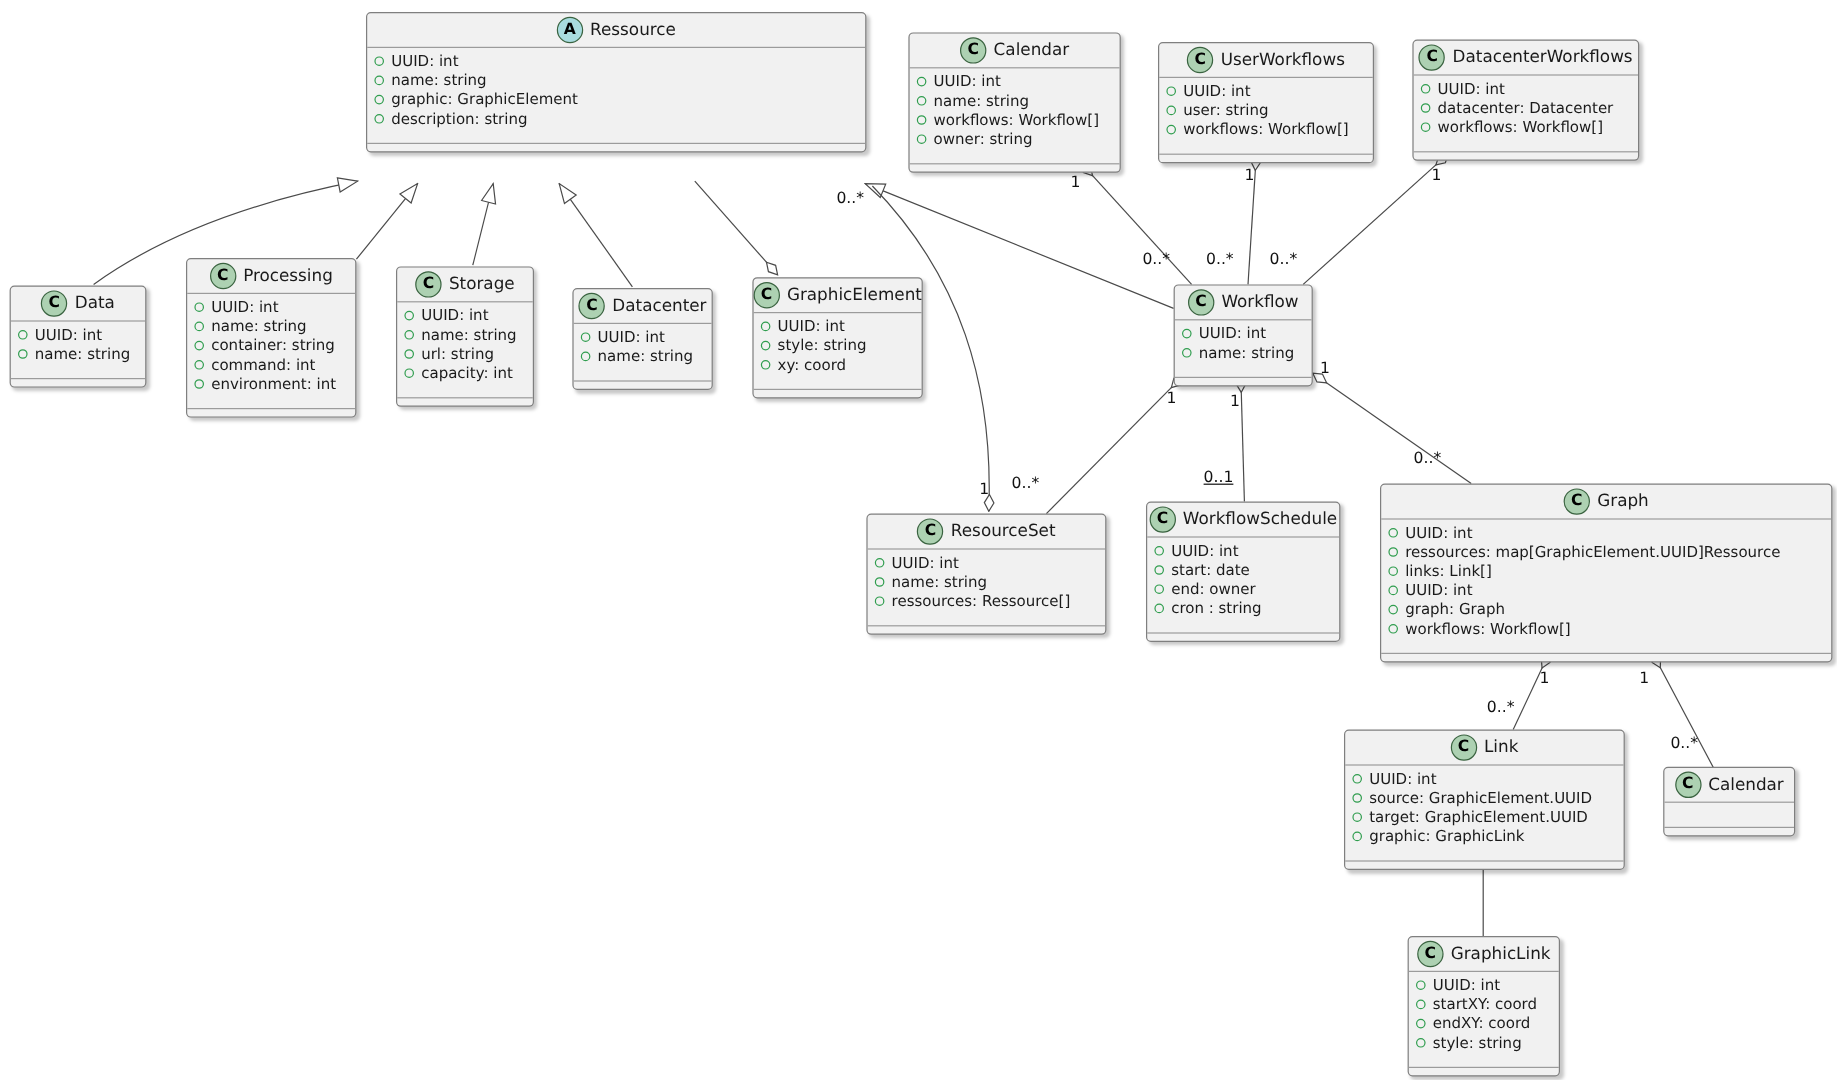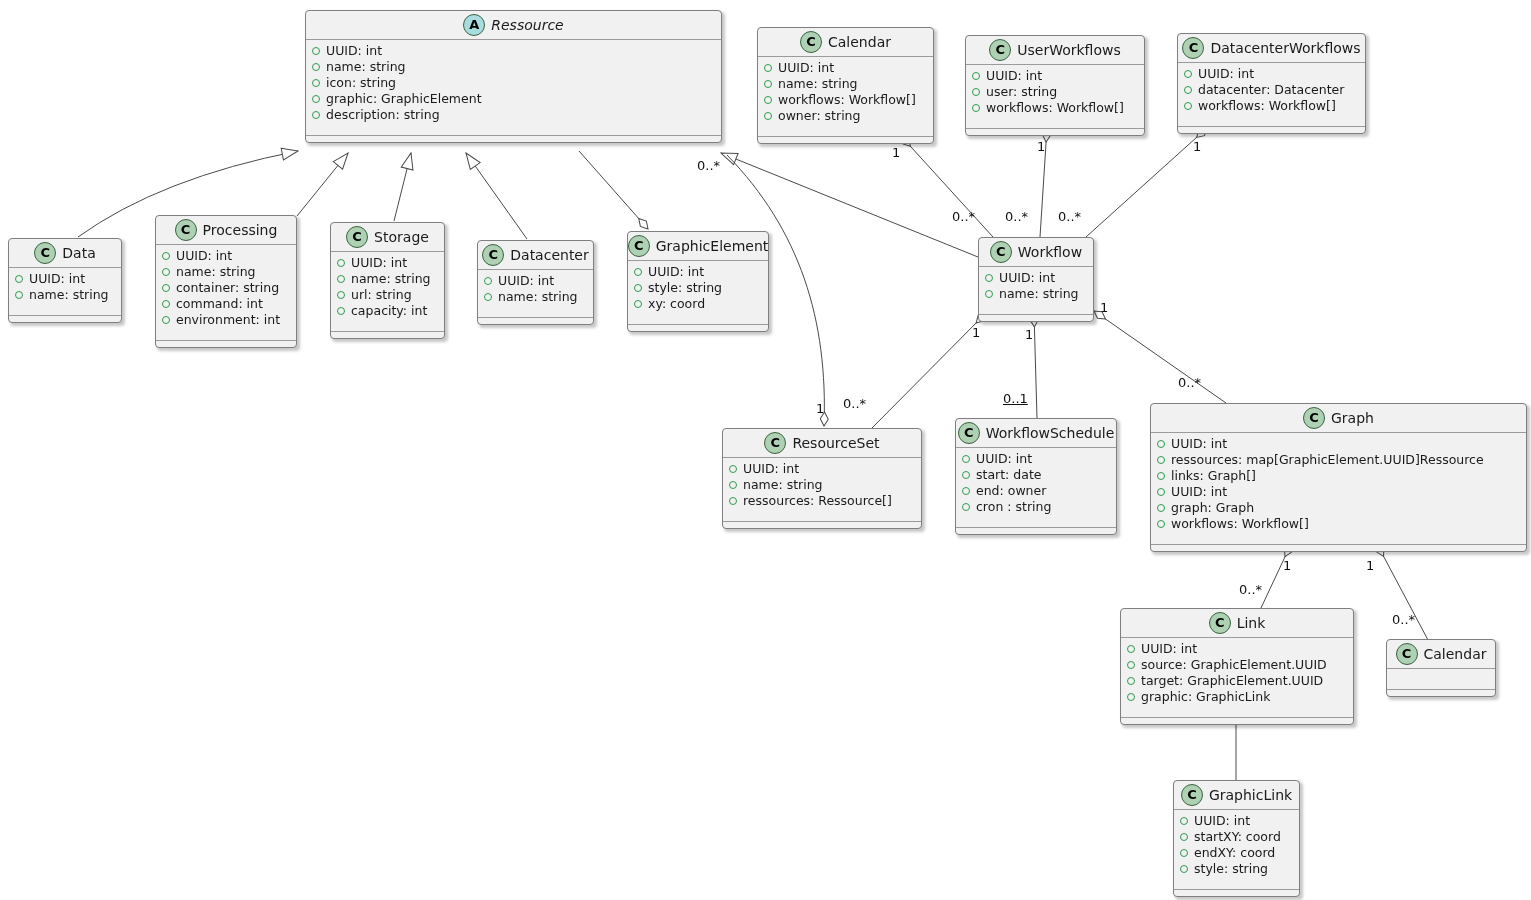--- a/index.html
+++ b/index.html
@@ -20,21 +20,21 @@
     padding:3px 8px;line-height:20px;border-bottom:1px solid #9b9b9b;
     font-size:14px;white-space:nowrap;
   }
   .cicon{
     flex:none;width:20px;height:20px;border-radius:50%;
     background:var(--class-icon-bg,#ADD1B2);border:1px solid var(--icon-border,#3A6340);
     display:flex;align-items:center;justify-content:center;
     font-weight:bold;font-size:13px;font-style:normal;color:#000;
   }
   .uml-class.abstract .cicon{background:var(--abstract-icon-bg,#A9DCDF);}
-  .uml-class.abstract .uml-name{font-style:italic;text-align:center;}
+  .uml-class.abstract .uml-name{text-align:center;}
   .uml-attrs{padding:3px 8px 12px 6px;border-bottom:1px solid #9b9b9b;min-height:5px;}
   .attr-row{display:flex;align-items:center;gap:6px;line-height:16px;white-space:nowrap;}
   .field-icon{flex:none;width:6px;height:6px;border-radius:50%;border:1.5px solid var(--field-icon,#2F9D4E);background:transparent;}
   .uml-footer{height:6px;}
   .edge-label{position:absolute;z-index:3;font-size:13px;line-height:14px;color:#111;white-space:nowrap;}
 </style>
 </head>
 <body>
 
 <div id="stage">
@@ -91,24 +91,20 @@
         <div class="attr-row">
           <span class="field-icon"></span>
           <span>UUID: int</span>
         </div>
         <div class="attr-row">
           <span class="field-icon"></span>
           <span>name: string</span>
         </div>
         <div class="attr-row">
           <span class="field-icon"></span>
-          <span>icon: string</span>
-        </div>
-        <div class="attr-row">
-          <span class="field-icon"></span>
           <span>graphic: GraphicElement</span>
         </div>
         <div class="attr-row">
           <span class="field-icon"></span>
           <span>description: string</span>
         </div>
       </div>
       <div class="uml-footer"></div>
     </div>
     <div class="uml-class" style="left: 757px; top: 27px; width: 175px;">
@@ -359,21 +355,21 @@
         <div class="attr-row">
           <span class="field-icon"></span>
           <span>UUID: int</span>
         </div>
         <div class="attr-row">
           <span class="field-icon"></span>
           <span>ressources: map[GraphicElement.UUID]Ressource</span>
         </div>
         <div class="attr-row">
           <span class="field-icon"></span>
-          <span>links: Graph[]</span>
+          <span>links: Link[]</span>
         </div>
         <div class="attr-row">
           <span class="field-icon"></span>
           <span>UUID: int</span>
         </div>
         <div class="attr-row">
           <span class="field-icon"></span>
           <span>graph: Graph</span>
         </div>
         <div class="attr-row">

